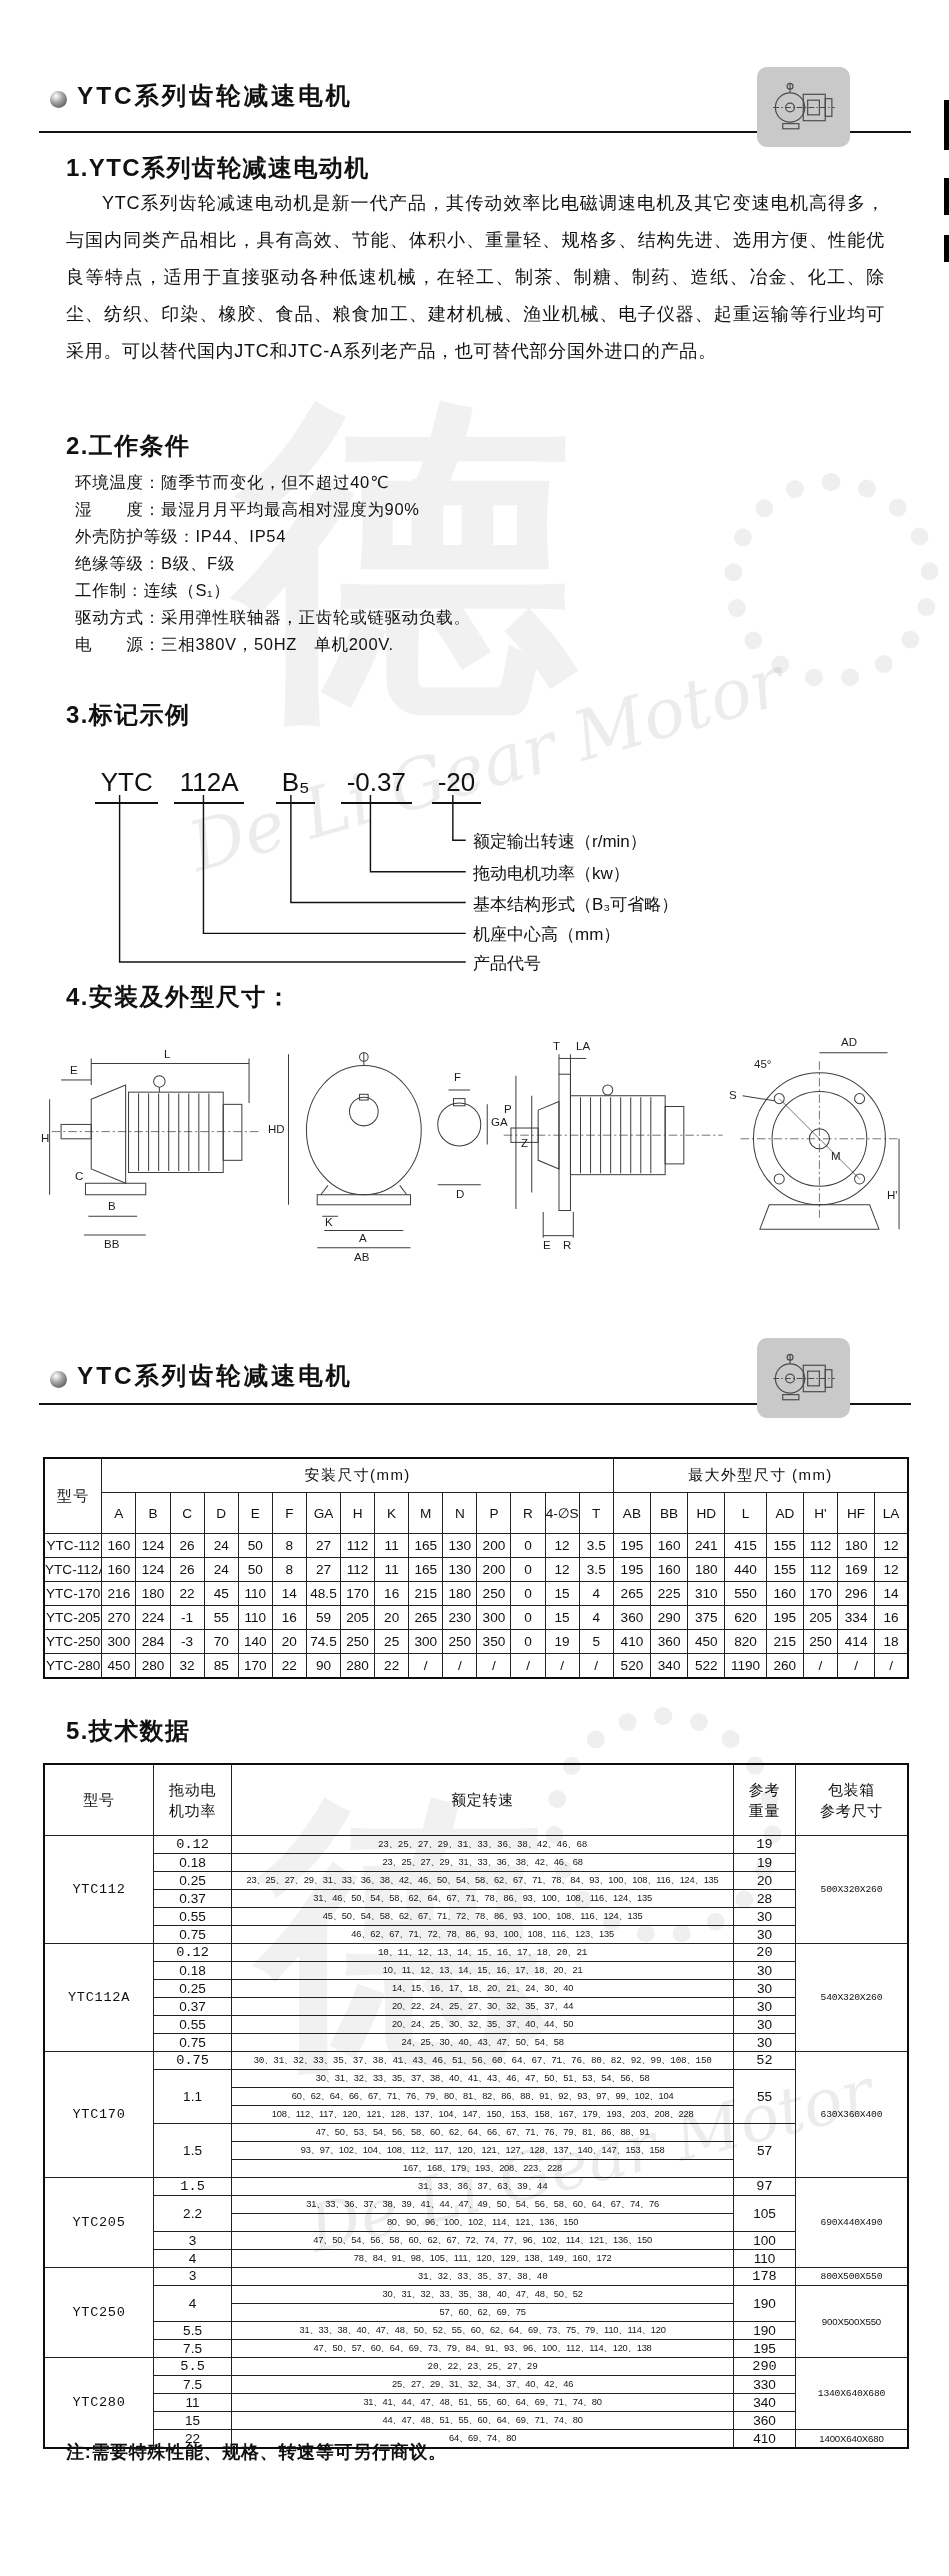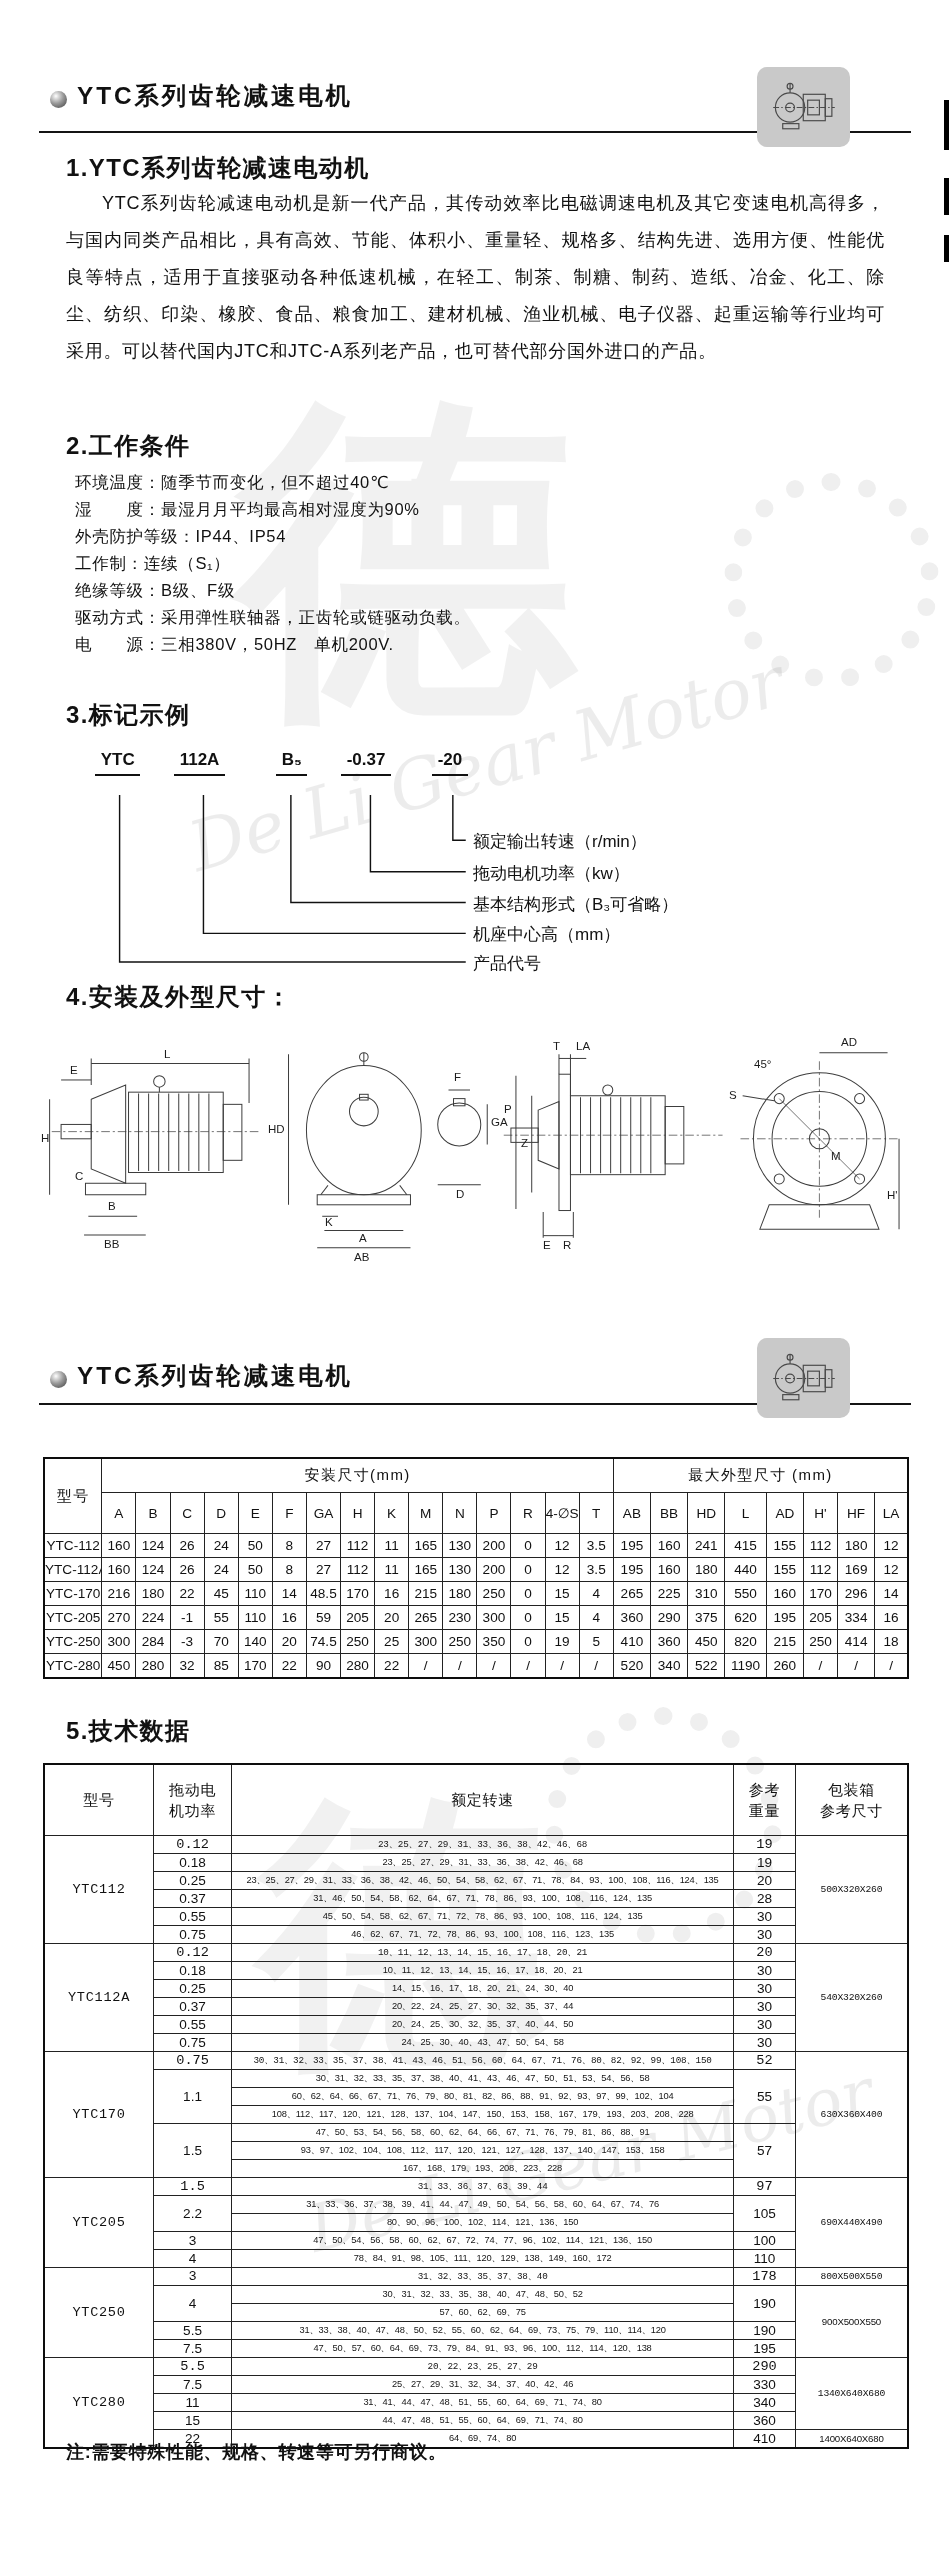--- a/index.html
+++ b/index.html
@@ -24,21 +24,21 @@
 
   .sec-h{position:absolute;font-size:24px;font-weight:bold;letter-spacing:1.4px;white-space:nowrap;}
 
   .para{position:absolute;left:66px;top:185px;width:819px;font-size:18px;line-height:37px;
     text-align:justify;text-indent:2em;letter-spacing:0.7px;}
   .cond{position:absolute;left:75px;top:469px;font-size:16.5px;line-height:27px;letter-spacing:0.7px;}
 
   
   .mark{position:absolute;left:68px;top:742px;width:559px;height:237px;}
   .mark svg{position:absolute;inset:0;}
-  .tok{position:absolute;top:8px;font-size:17px;font-weight:bold;border-bottom:2.2px solid #111;
+  .tok{position:absolute;top:25px;font-size:26px;font-weight:normal;border-bottom:2.2px solid #111;
     padding:0 5.7px 3.6px 5.7px;white-space:nowrap;}
   .mlabel{position:absolute;left:405px;font-size:17px;white-space:nowrap;}
 
   
   .draw{position:absolute;left:41px;top:1024px;width:871px;height:255px;}
   .draw svg{position:absolute;inset:0;stroke:#3d3d3d;fill:none;stroke-width:1.4;}
   .dim{position:absolute;font-size:11.5px;color:#1c1c1c;white-space:nowrap;}
 
   
   .dim-table{position:absolute;left:43px;top:1457px;width:866px;border-collapse:collapse;
@@ -98,22 +98,22 @@
   </div>
 
   <div class="sec-h" style="left:66px;top:152px;">1.YTC系列齿轮减速电动机</div>
   <div class="para">YTC系列齿轮减速电动机是新一代产品，其传动效率比电磁调速电机及其它变速电机高得多，与国内同类产品相比，具有高效、节能、体积小、重量轻、规格多、结构先进、选用方便、性能优良等特点，适用于直接驱动各种低速机械，在轻工、制茶、制糖、制药、造纸、冶金、化工、除尘、纺织、印染、橡胶、食品、粮食加工、建材机械、渔业机械、电子仪器、起重运输等行业均可采用。可以替代国内JTC和JTC-A系列老产品，也可替代部分国外进口的产品。</div>
 
   <div class="sec-h" style="left:66px;top:430px;">2.工作条件</div>
   <div class="cond">
     <div>环境温度：随季节而变化，但不超过40℃</div>
     <div>湿　　度：最湿月月平均最高相对湿度为90%</div>
     <div>外壳防护等级：IP44、IP54</div>
+    <div>绝缘等级：B级、F级</div>
     <div>工作制：连续（S₁）</div>
-    <div>绝缘等级：B级、F级</div>
     <div>驱动方式：采用弹性联轴器，正齿轮或链驱动负载。</div>
     <div>电　　源：三相380V，50HZ　单机200V.</div>
   </div>
 
   <div class="sec-h" style="left:66px;top:699px;">3.标记示例</div>
   <div class="mark">
     <svg viewBox="0 0 780 330">
       <polyline points="537,74 537,137 555,137" fill="none" stroke="#111" stroke-width="2"></polyline>
       <polyline points="422,74 422,181 555,181" fill="none" stroke="#111" stroke-width="2"></polyline>
       <polyline points="311,74 311,224 555,224" fill="none" stroke="#111" stroke-width="2"></polyline>

